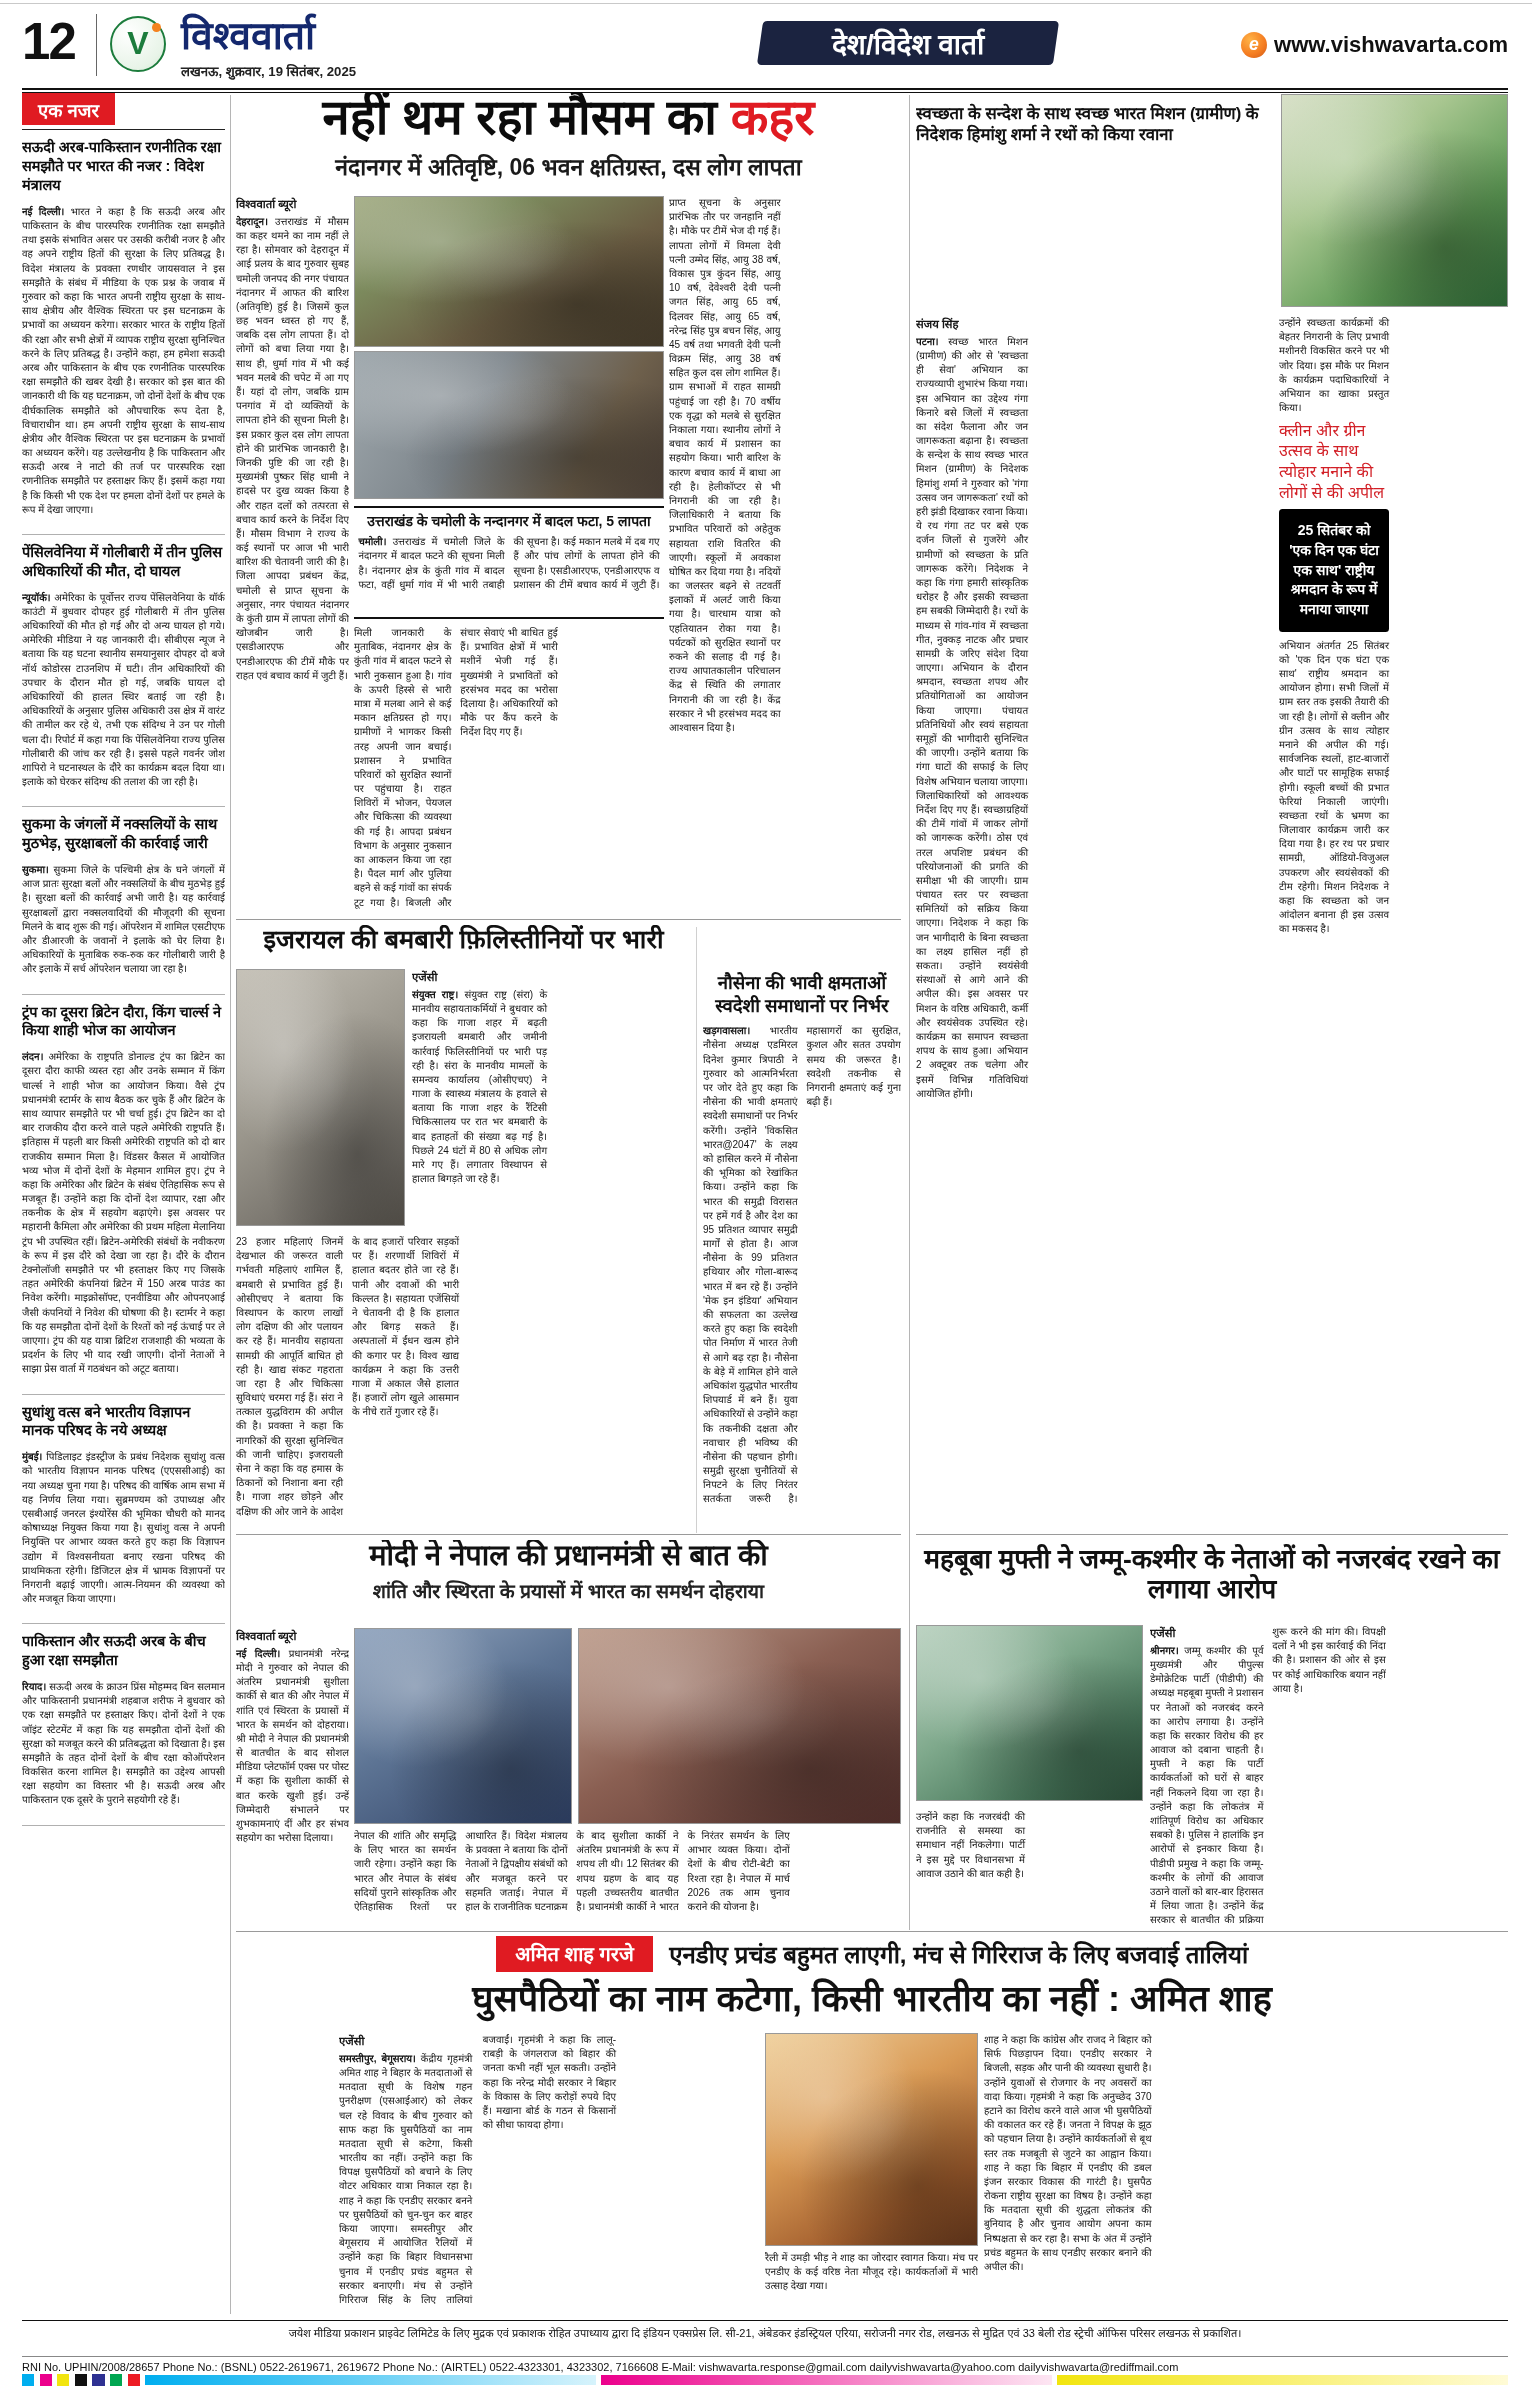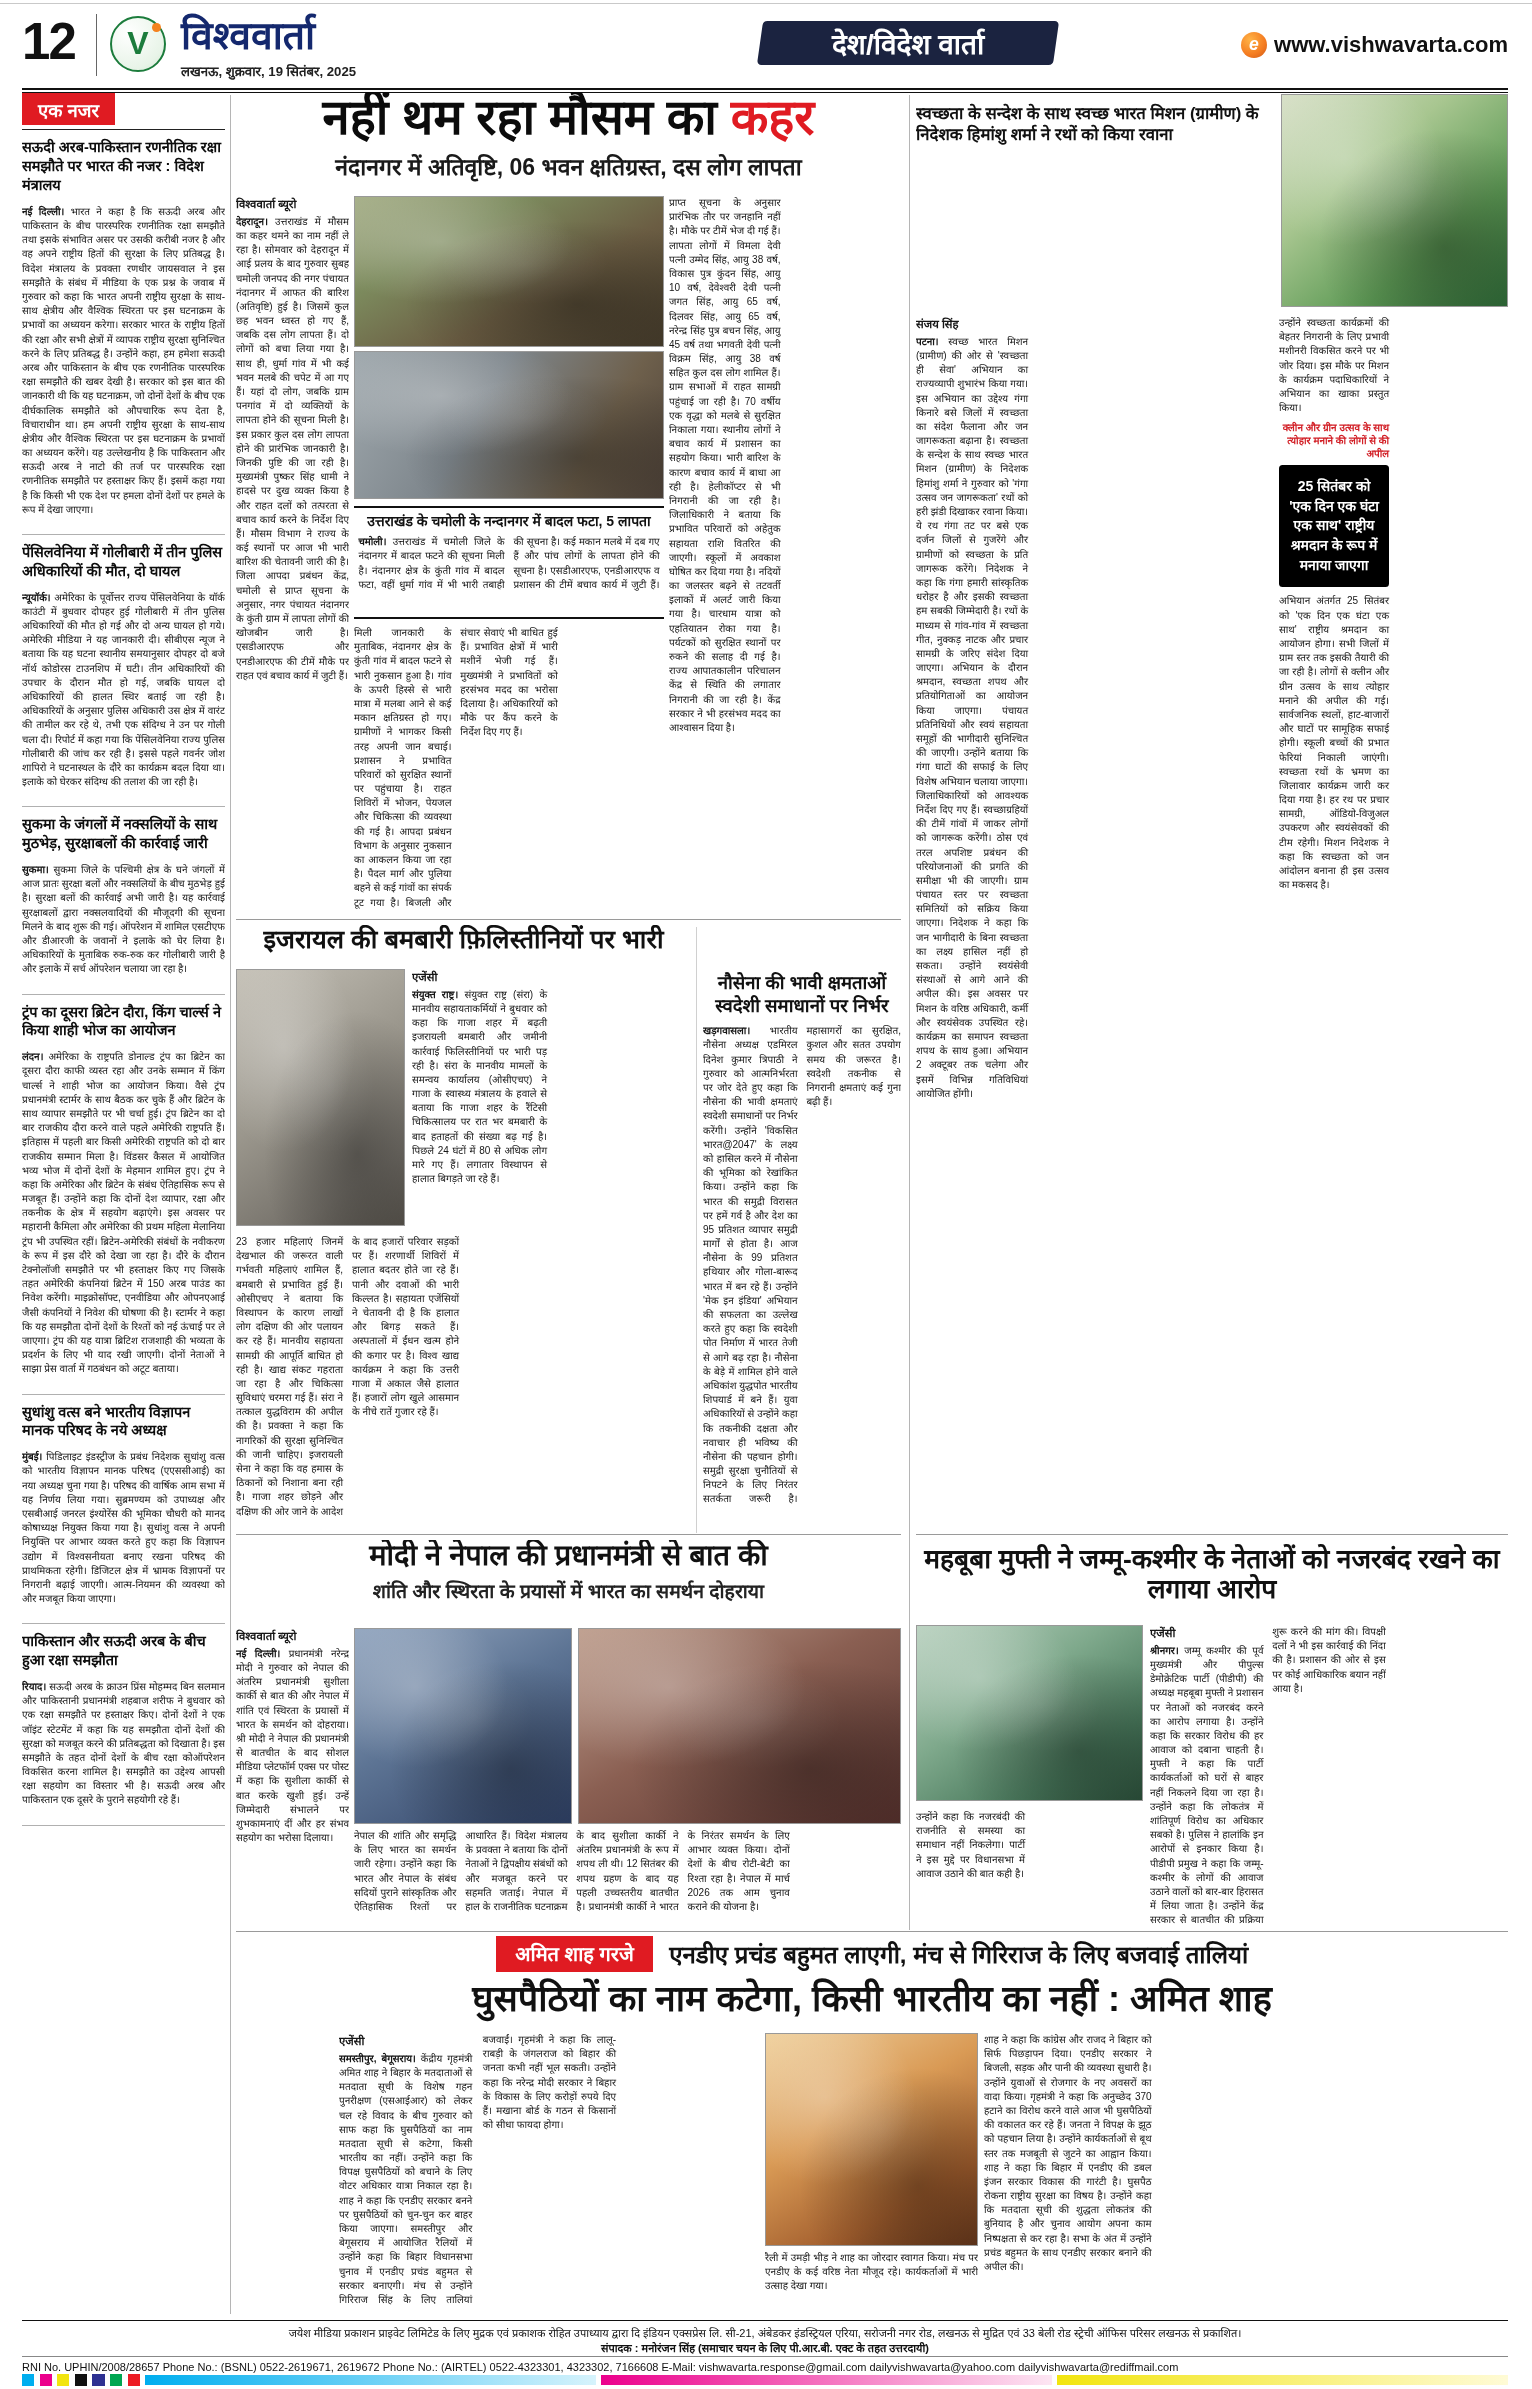--- a/index.html
+++ b/index.html
@@ -99,21 +99,21 @@
   .modi-col1  { position:absolute; left:0; top:88px; width:113px; height:299px; overflow:hidden; }
   .modi-below { position:absolute; left:118px; top:289px; width:547px; height:99px; columns:5; }
 
   
   .ganga { position:absolute; left:916px; top:92px; width:592px; height:1443px; overflow:hidden; }
   .ganga-head { position:absolute; left:0; top:1.8px; width:358px; }
   .ganga-head h2 { margin:0; font-size:26.4px; line-height:1.18; }
   .ganga-sub { margin-top:8.8px; font-size:16.7px; font-weight:bold; line-height:1.3; color:#111; }
   .ganga-colsA { position:absolute; left:0;    top:224px; width:354px; height:1217px; columns:3; }
   .ganga-colsB { position:absolute; left:363px; top:224px; width:229px; height:1217px; columns:2; }
-  .red-sub { color:#d21f26; font-weight:bold; font-size:10px; line-height:1.3; text-align:right; margin:5.3px 0; break-inside:avoid; }
+  .red-sub { color:#d21f26; font-weight:normal; font-size:16px; line-height:1.3; text-align:left; margin:5.3px 0; break-inside:avoid; }
   .green-box { background:#000000; color:#fff; font-weight:bold; font-size:14px; line-height:1.4; text-align:center;
                padding:12.3px 7px; border-radius:3.5px; margin:5.3px 0 7px; break-inside:avoid; }
 
   
   .mehbooba { position:absolute; left:916px; top:1540px; width:592px; height:389px; overflow:hidden; }
   .mehbooba h2 { margin:4px; font-size:26.4px; line-height:1.15; text-align:center; }
   .mb-right { position:absolute; left:234px; top:85px; width:358px; height:303px; columns:3; }
   .mb-below { position:absolute; left:0; top:270px; width:227px; height:118px; columns:2; }
 
   
@@ -315,21 +315,20 @@
       <p><span>रैली में उमड़ी भीड़ ने शाह का जोरदार स्वागत किया। मंच पर एनडीए के कई वरिष्ठ नेता मौजूद रहे। कार्यकर्ताओं में भारी उत्साह देखा गया।</span></p>
     </div>
 
     <div class="as-right bt mc">
       <p><span>शाह ने कहा कि कांग्रेस और राजद ने बिहार को सिर्फ पिछड़ापन दिया। एनडीए सरकार ने बिजली, सड़क और पानी की व्यवस्था सुधारी है। उन्होंने युवाओं से रोजगार के नए अवसरों का वादा किया। गृहमंत्री ने कहा कि अनुच्छेद 370 हटाने का विरोध करने वाले आज भी घुसपैठियों की वकालत कर रहे हैं। जनता ने विपक्ष के झूठ को पहचान लिया है। उन्होंने कार्यकर्ताओं से बूथ स्तर तक मजबूती से जुटने का आह्वान किया। शाह ने कहा कि बिहार में एनडीए की डबल इंजन सरकार विकास की गारंटी है। घुसपैठ रोकना राष्ट्रीय सुरक्षा का विषय है। उन्होंने कहा कि मतदाता सूची की शुद्धता लोकतंत्र की बुनियाद है और चुनाव आयोग अपना काम निष्पक्षता से कर रहा है। सभा के अंत में उन्होंने प्रचंड बहुमत के साथ एनडीए सरकार बनाने की अपील की।</span></p>
     </div>
   </section>
 
   <div class="footer-rule"></div>
   <div class="f-line1">जयेश मीडिया प्रकाशन प्राइवेट लिमिटेड के लिए मुद्रक एवं प्रकाशक रोहित उपाध्याय द्वारा दि इंडियन एक्सप्रेस लि. सी-21, अंबेडकर इंडस्ट्रियल एरिया, सरोजनी नगर रोड, लखनऊ से मुद्रित एवं 33 बेली रोड स्ट्रेची ऑफिस परिसर लखनऊ से प्रकाशित।</div>
-  <div class="f-line2">संपादक : मनोरंजन सिंह (समाचार चयन के लिए पी.आर.बी. एक्ट के तहत उत्तरदायी)</div>
   <div class="f-rni">RNI No. UPHIN/2008/28657   Phone No.: (BSNL) 0522-2619671, 2619672   Phone No.: (AIRTEL) 0522-4323301, 4323302, 7166608   E-Mail: vishwavarta.response@gmail.com   dailyvishwavarta@yahoo.com   dailyvishwavarta@rediffmail.com</div>
 
   <div class="color-bars">
     <span class="sq" style="background:#00aeef"></span>
     <span class="sq" style="background:#ec008c"></span>
     <span class="sq" style="background:#f2e50f"></span>
     <span class="sq" style="background:#111111"></span>
     <span class="sq" style="background:#2e3192"></span>
     <span class="sq" style="background:#00a651"></span>
     <span class="sq" style="background:#ed1c24"></span>

